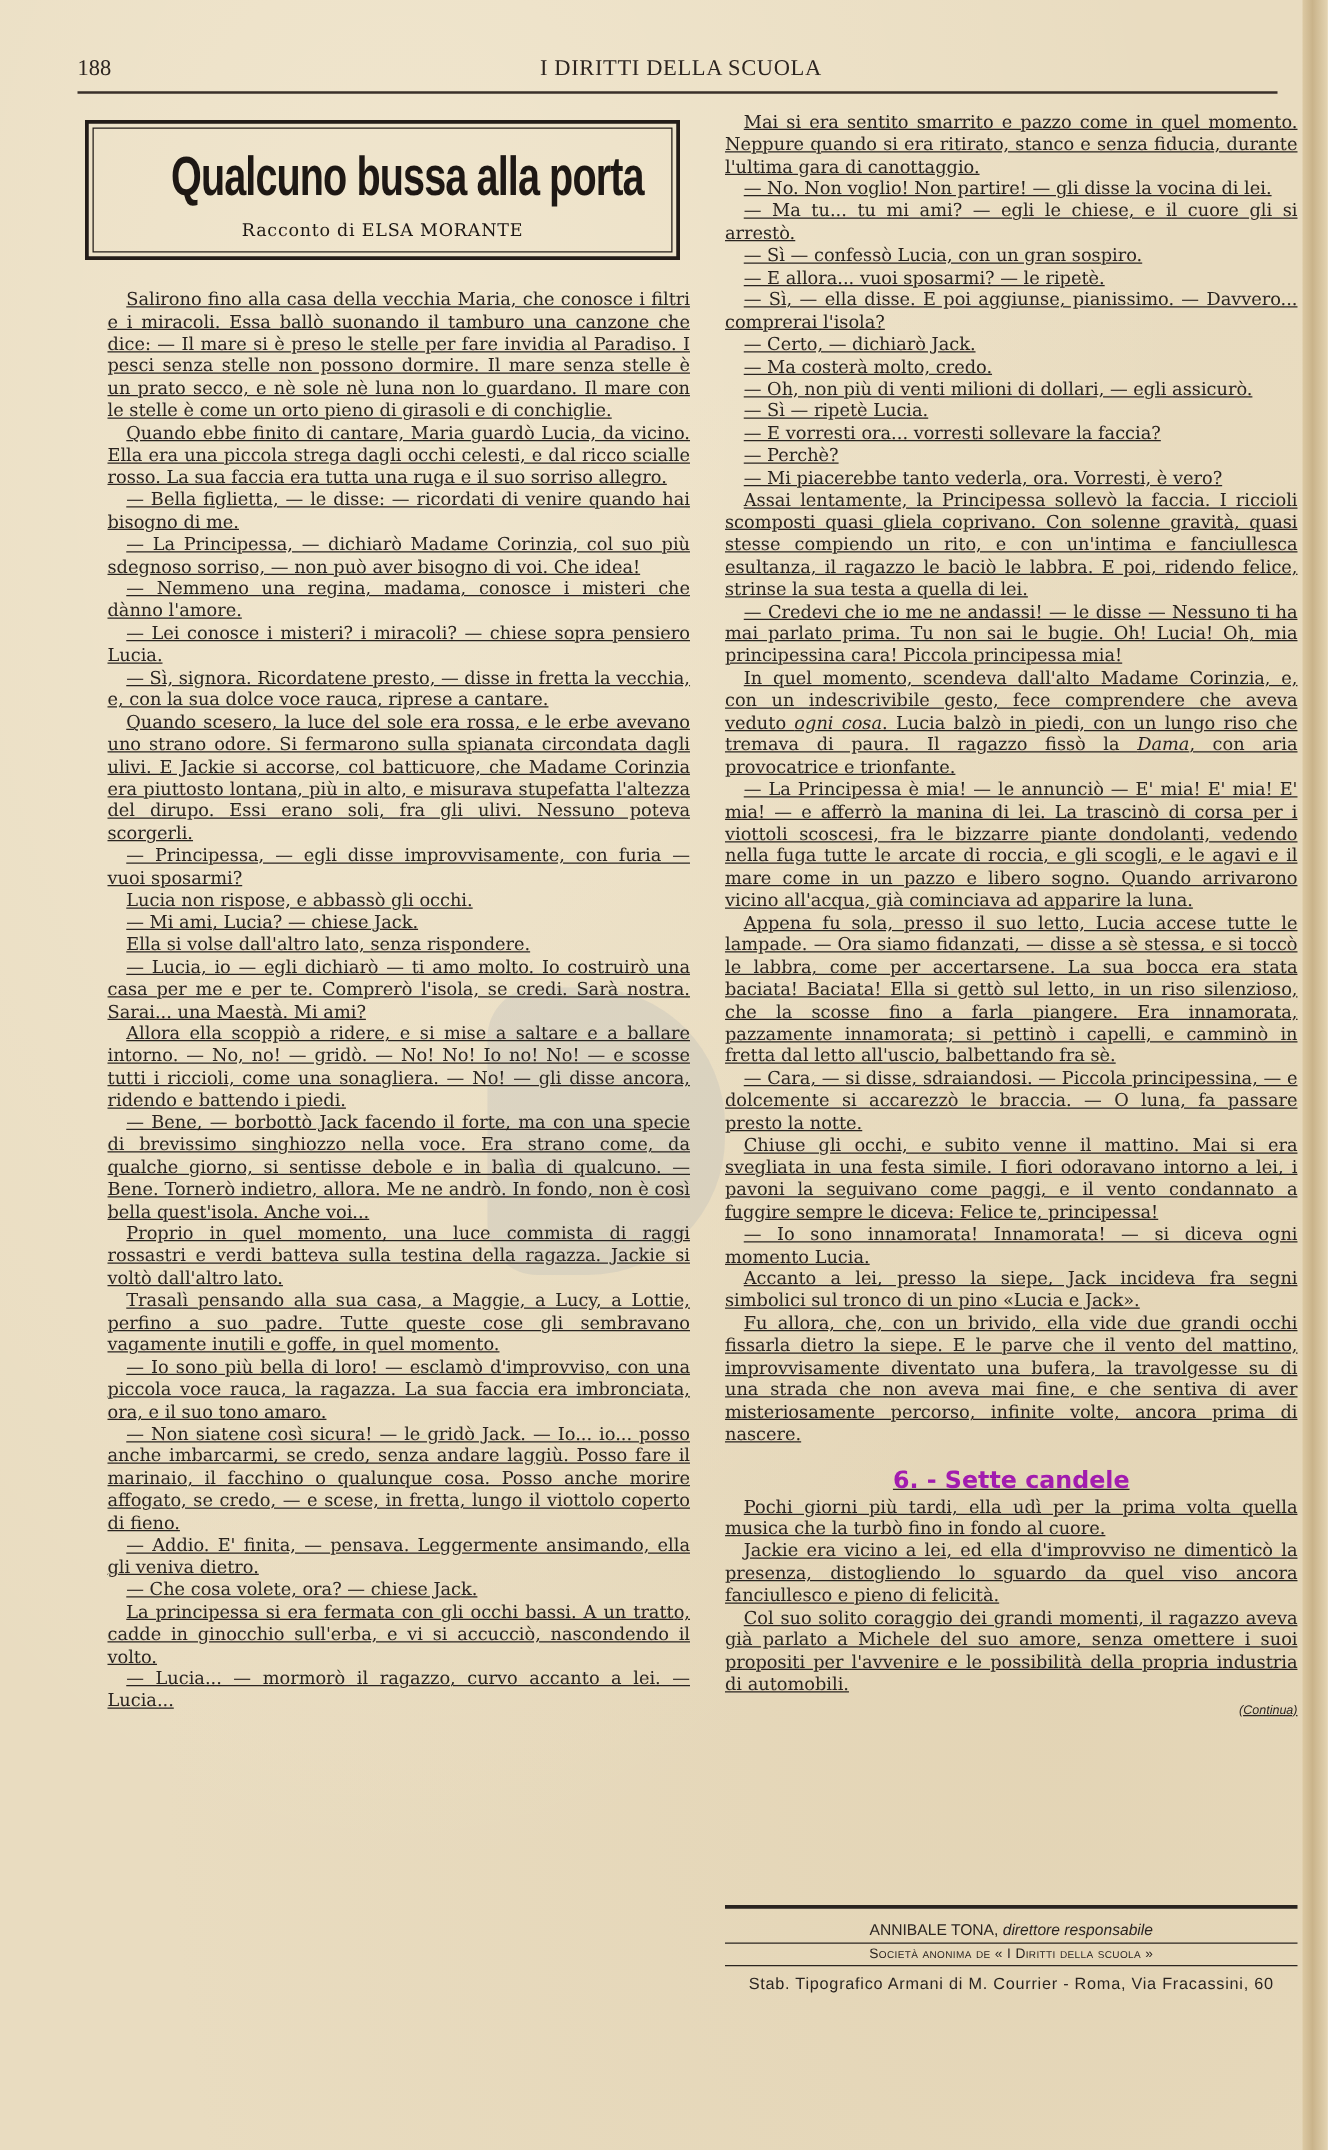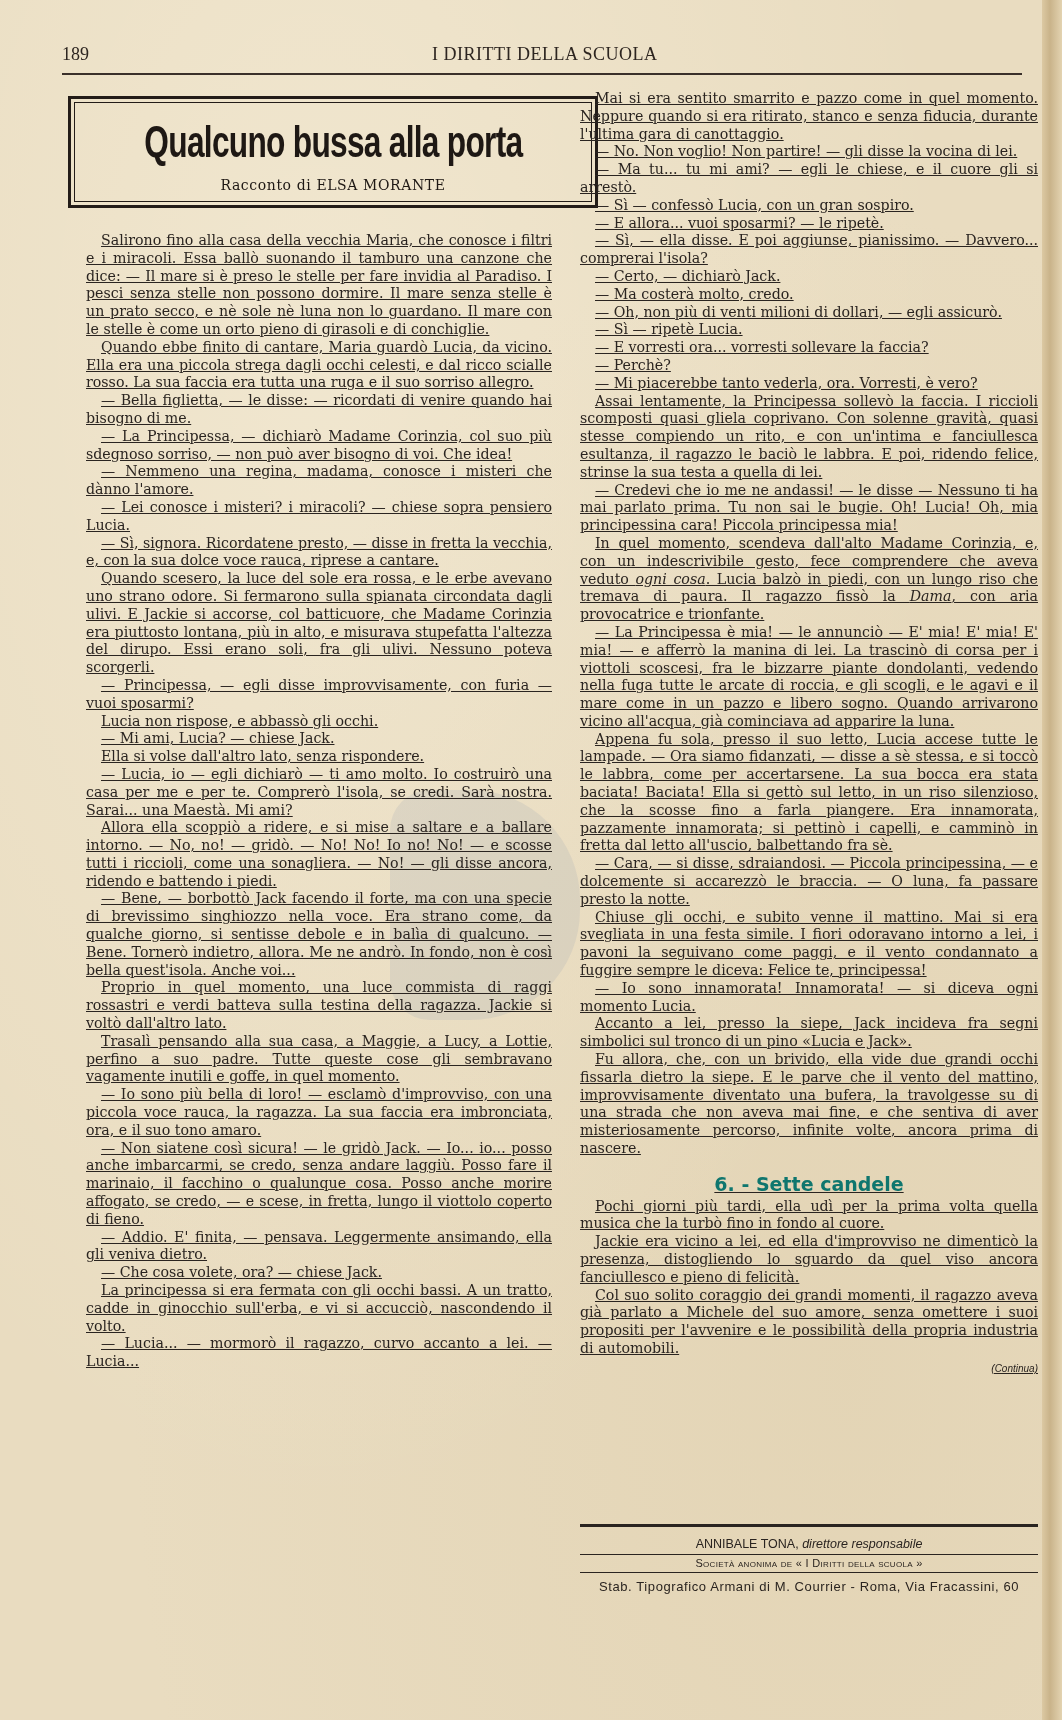--- a/index.html
+++ b/index.html
@@ -19,21 +19,21 @@
   .running-head {
     position: absolute; top: 44px; left: 62px; width: 990px; height: 24px;
     font-family: "Liberation Serif", serif; font-size: 18px; color: #2d2520;
   }
   .running-head .page-num { position: absolute; left: 0; top: 0; }
   .running-head .journal { position: absolute; left: 370px; top: 0; letter-spacing: 0.5px; }
   .head-rule {
     position: absolute; top: 73px; left: 62px; width: 960px; height: 2px; background: #3a302a;
   }
   .title-box {
-    position: absolute; top: 96px; left: 68px; width: 530px; height: 112px;
+    position: absolute; top: 96px; left: 68px; width: 476px; height: 112px;
     border: 3px solid #231c18; box-sizing: border-box;
   }
   .title-box .inner {
     position: absolute; top: 3px; left: 3px; right: 3px; bottom: 3px;
     border: 1px solid #231c18;
   }
   .story-title {
     position: absolute; top: 18px; left: 0; right: 0; text-align: center;
     font-family: "Liberation Sans", sans-serif; font-weight: bold;
     font-size: 44px; letter-spacing: -1px; transform: scaleX(0.72); transform-origin: center;
@@ -46,21 +46,21 @@
   .column {
     position: absolute; font-size: 14.2px; line-height: 17.8px; text-align: justify;
     font-family: "DejaVu Serif", serif; color: #2a2420; text-decoration: underline;
   }
   .col-left { top: 232px; left: 86px; width: 466px; }
   .col-right { top: 90px; left: 580px; width: 458px; }
   .column p { margin: 0; text-indent: 15px; }
   .column em { font-style: italic; }
   .section-heading {
     text-align: center; font-family: "DejaVu Sans", sans-serif; font-weight: bold;
-    font-size: 19px; margin: 18px 0 4px 0; color: #0f766e;
+    font-size: 19px; margin: 18px 0 4px 0; color: #a21caf;
   }
   .cont-note {
     text-align: right; font-size: 10px; font-style: italic; font-family: "Liberation Sans", sans-serif;
     margin-top: 2px;
   }
   .colophon { position: absolute; left: 580px; top: 1524px; width: 458px; }
   .colophon .rule-thick { height: 3px; background: #2a2420; margin-bottom: 8px; }
   .colophon .line {
     text-align: center; font-family: "Liberation Sans", sans-serif; font-size: 12.5px; color: #2a2420;
     padding: 2px 0 3px 0; border-bottom: 1px solid #2a2420;
@@ -72,21 +72,21 @@
     position: absolute; left: 390px; top: 790px; width: 190px; height: 230px;
     background: rgba(150,160,175,0.18); border-radius: 40px 110px 110px 40px;
   }
 </style>
 </head>
 <body>
 
 <div class="page-edge"></div>
 
 <div class="running-head">
-  <span class="page-num">189</span>
+  <span class="page-num">188</span>
   <span class="journal">I DIRITTI DELLA SCUOLA</span>
 </div>
 <div class="head-rule"></div>
 
 <div class="title-box">
   <div class="inner"></div>
   <div class="story-title">Qualcuno bussa alla porta</div>
   <div class="story-byline">Racconto di ELSA MORANTE</div>
 </div>
 

